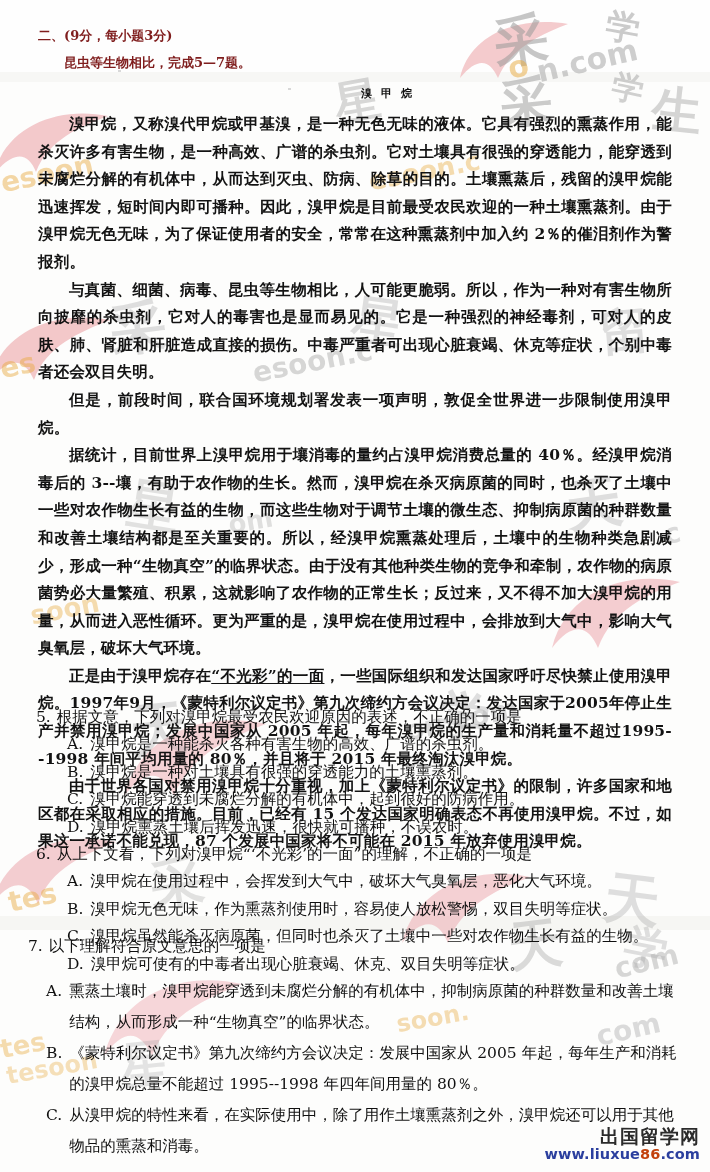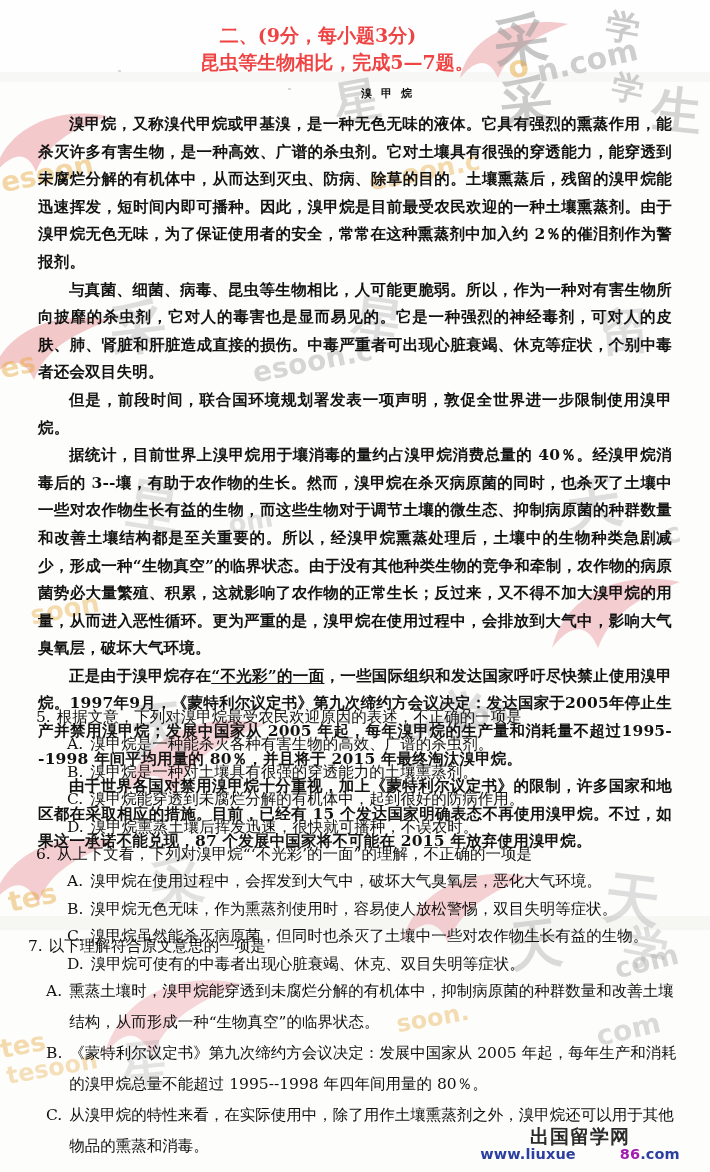--- a/index.html
+++ b/index.html
@@ -76,24 +76,23 @@
     font-weight: 700;
   }
   .passage p {
     margin: 0;
     text-indent: 2em;
     text-align: justify;
   }
   .kicker {
     font-family: "DejaVu Serif", "Liberation Serif", serif;
     font-weight: 700;
-    font-size: 19px;
+    font-size: 13px;
     line-height: 27px;
-    color: #ef4444;
-    text-align: center;
+    color: #7f1d1d;
   }
   .kicker .sub { display: block; text-indent: 2em; font-weight: 600; }
 
   .doc-title {
     text-align: center;
     font-size: 11px;
     font-weight: 700;
     letter-spacing: 9px;
     color: #111;
     font-family: Liberation Serif, serif;
@@ -125,38 +124,38 @@
 
   
   .qblock.wide { line-height: 31px; }
   .qblock.wide .q-opt { margin-left: 18px; }
   .qblock.wide .q-opt .txt { text-indent: 0; }
 
   
   .footer {
     position: absolute;
     z-index: 4;
-    text-align: center;
+    text-align: right;
     line-height: 1.08;
   }
   .footer .cn {
     font-family: "DejaVu Sans", "Liberation Sans", sans-serif;
     font-size: 19px;
     font-weight: 700;
     color: #2b2b2b;
     letter-spacing: 1px;
   }
   .footer .url {
     font-family: "DejaVu Sans", "Liberation Sans", sans-serif;
     font-size: 14.5px;
     font-weight: 700;
     color: #2b3f9e;
     letter-spacing: .1px;
   }
-  .footer .url .hot { color: #a21caf; margin-left: 44px; }
+  .footer .url .hot { color: #c2410c; }
 </style>
 </head>
 <body>
 
 <div id="page">
 
   <div class="band band-a"></div>
   <div class="band band-b"></div>
   <div class="band band-c"></div>
   <div class="paper-speck" style="left:118px;top:70px;width:3px;height:2px;"></div>

